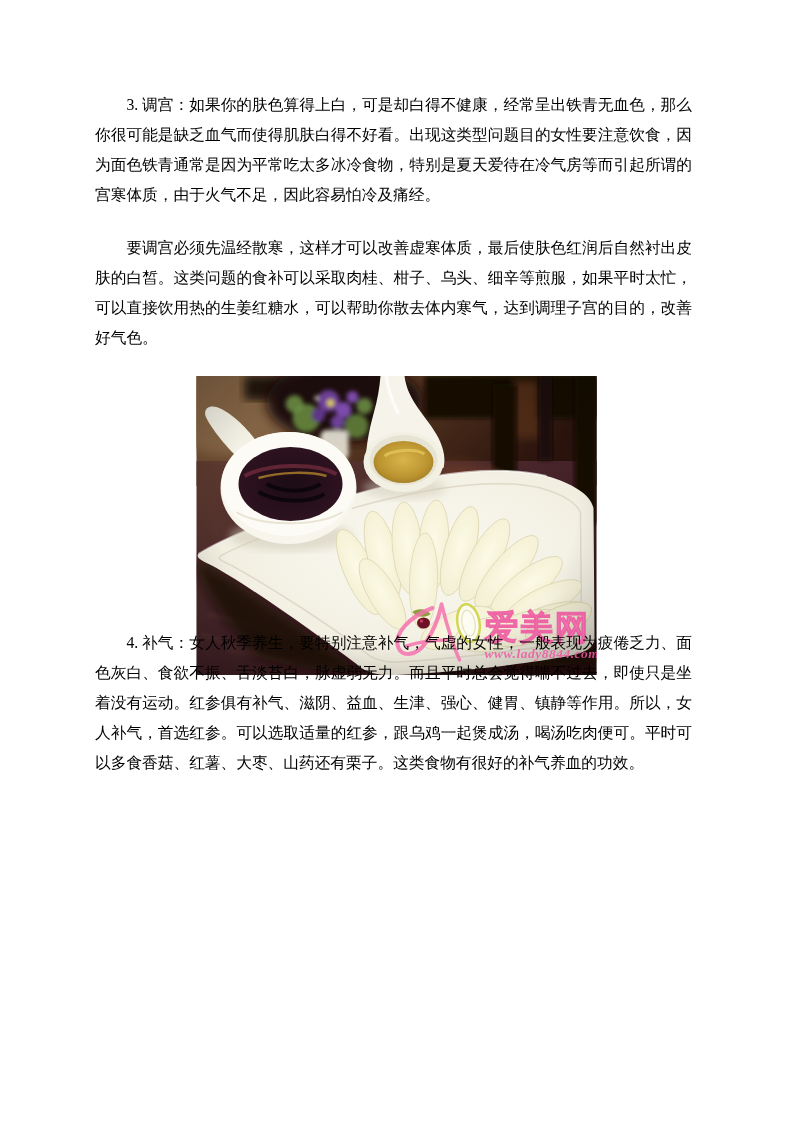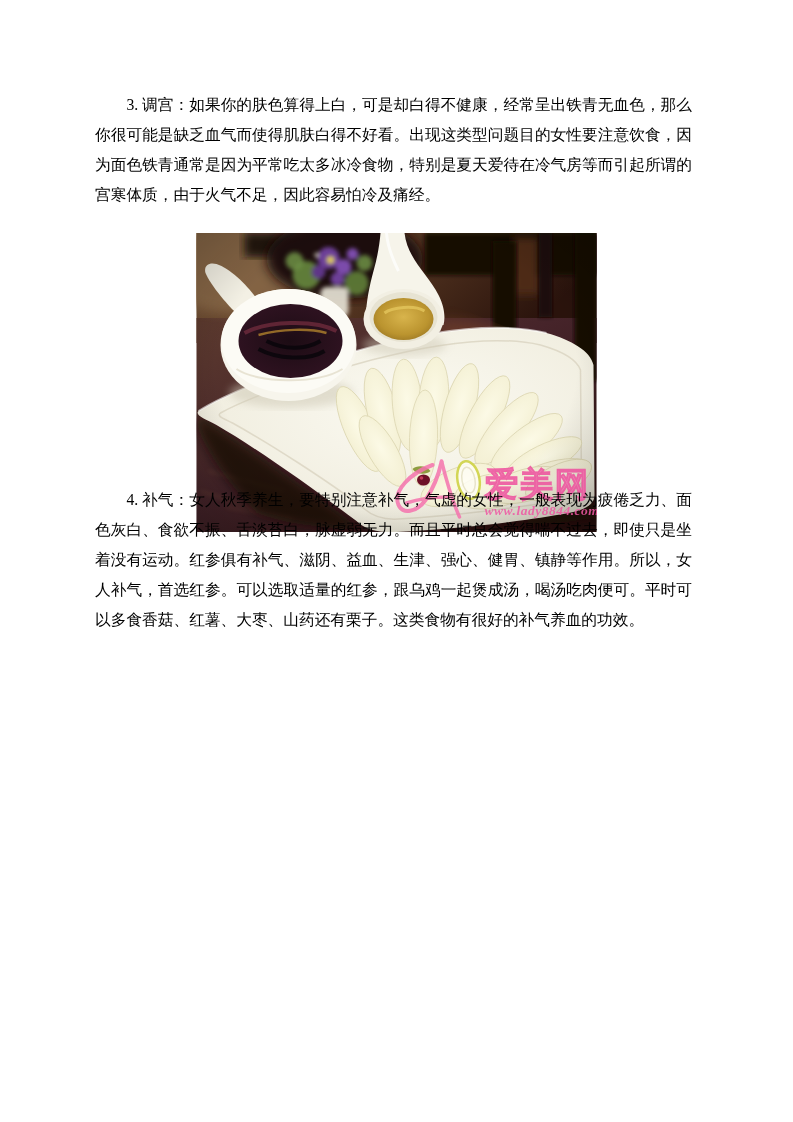--- a/index.html
+++ b/index.html
@@ -32,20 +32,21 @@
   }
   figure.photo svg { display:block; }
 </style>
 </head>
 <body>
 
 <div class="page">
   <div class="content">
 
     <p>3. 调宫：如果你的肤色算得上白，可是却白得不健康，经常呈出铁青无血色，那么你很可能是缺乏血气而使得肌肤白得不好看。出现这类型问题目的女性要注意饮食，因为面色铁青通常是因为平常吃太多冰冷食物，特别是夏天爱待在冷气房等而引起所谓的宫寒体质，由于火气不足，因此容易怕冷及痛经。</p>
+    <p>要调宫必须先温经散寒，这样才可以改善虚寒体质，最后使肤色红润后自然衬出皮肤的白皙。这类问题的食补可以采取肉桂、柑子、乌头、细辛等煎服，如果平时太忙，可以直接饮用热的生姜红糖水，可以帮助你散去体内寒气，达到调理子宫的目的，改善好气色。</p>
 
     <figure class="photo">
       <svg width="401" height="299" viewBox="0 0 400 299" xmlns="http://www.w3.org/2000/svg">
         <defs>
           <linearGradient id="bgTop" x1="0" y1="0" x2="1" y2="0.3">
             <stop offset="0" stop-color="#7e5d3f"></stop>
             <stop offset="0.45" stop-color="#5a3a24"></stop>
             <stop offset="1" stop-color="#2a130c"></stop>
           </linearGradient>
           <linearGradient id="tableGrad" x1="0" y1="0" x2="1" y2="1">

